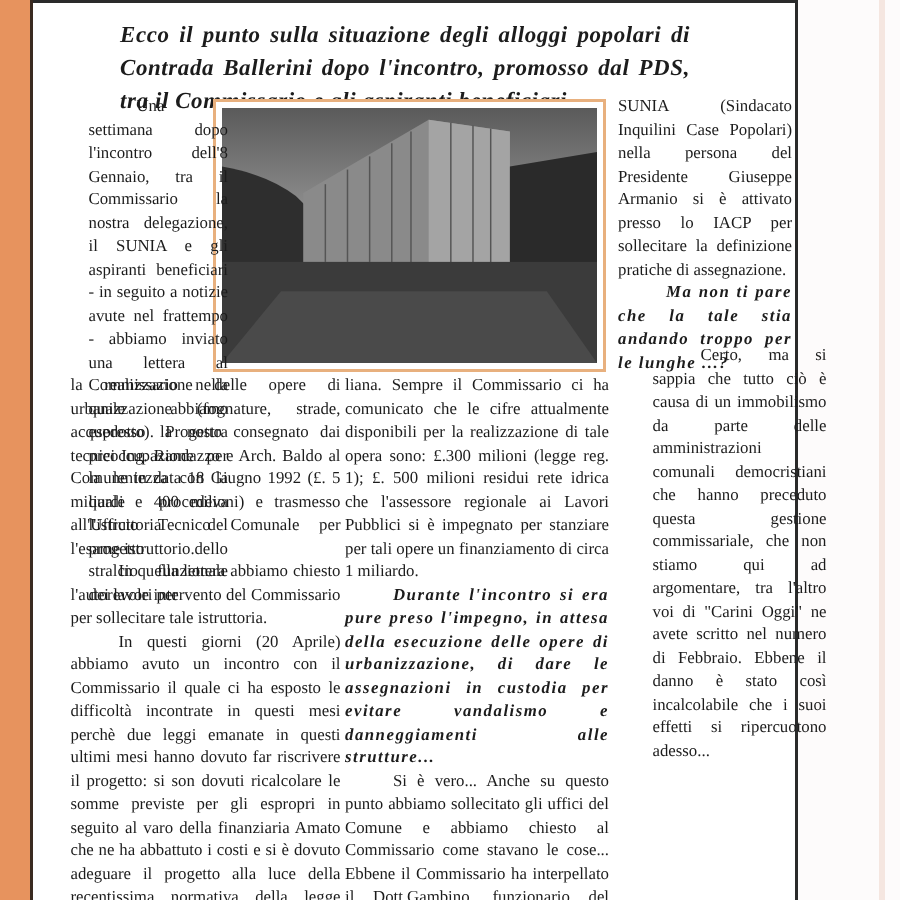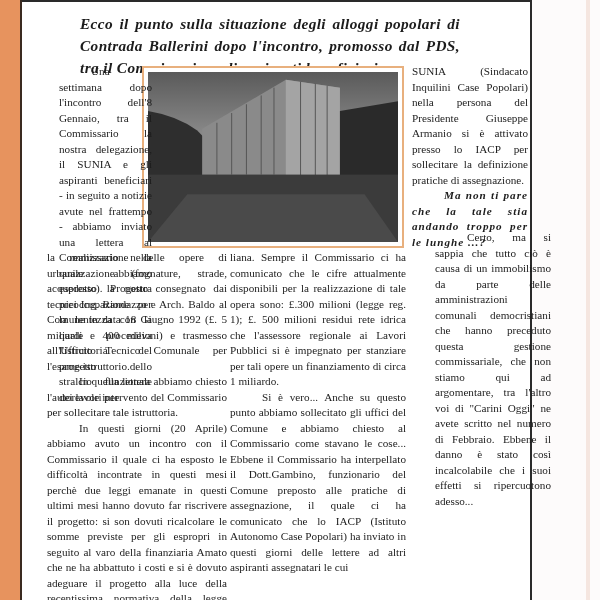--- a/index.html
+++ b/index.html
@@ -107,20 +107,21 @@
 </div>
 
 <div class="col col1b">
   <p>la realizzazione delle opere di urbanizzazione (fognature, strade, acquedotto). Progetto consegnato dai tecnici Ing. Randazzo e Arch. Baldo al Comune in data 18 Giugno 1992 (£. 5 miliardi e 400 milioni) e trasmesso all'Ufficio Tecnico Comunale per l'esame istruttorio.</p>
   <p class="indent">In quella lettera abbiamo chiesto l'autorevole intervento del Commissario per sollecitare tale istruttoria.</p>
   <p class="indent">In questi giorni (20 Aprile) abbiamo avuto un incontro con il Commissario il quale ci ha esposto le difficoltà incontrate in questi mesi perchè due leggi emanate in questi ultimi mesi hanno dovuto far riscrivere il progetto: si son dovuti ricalcolare le somme previste per gli espropri in seguito al varo della finanziaria Amato che ne ha abbattuto i costi e si è dovuto adeguare il progetto alla luce della recentissima normativa della legge regionale sugli appalti che prevede altre procedure. Il Commissario ci ha anticipato poi lo schema di delibera che</p>
 </div>
 
 <div class="col col2" style="left:230px; top:250px; width:176px;">
   <p>liana. Sempre il Commissario ci ha comunicato che le cifre attualmente disponibili per la realizzazione di tale opera sono: £.300 milioni (legge reg. 1); £. 500 milioni residui rete idrica che l'assessore regionale ai Lavori Pubblici si è impegnato per stanziare per tali opere un finanziamento di circa 1 miliardo.</p>
+  <p class="q indent">Durante l'incontro si era pure preso l'impegno, in attesa della esecuzione delle opere di urbanizzazione, di dare le assegnazioni in custodia per evitare vandalismo e danneggiamenti alle strutture...</p>
   <p class="indent">Si è vero... Anche su questo punto abbiamo sollecitato gli uffici del Comune e abbiamo chiesto al Commissario come stavano le cose... Ebbene il Commissario ha interpellato il Dott.Gambino, funzionario del Comune preposto alle pratiche di assegnazione, il quale ci ha comunicato che lo IACP (Istituto Autonomo Case Popolari) ha inviato in questi giorni delle lettere ad altri aspiranti assegnatari le cui</p>
 </div>
 
 <div class="col col3" style="width:116px;">
   <p>SUNIA (Sindacato Inquilini Case Popolari) nella persona del Presidente Giuseppe Armanio si è attivato presso lo IACP per sollecitare la definizione pratiche di assegnazione.</p>
   <p class="q indent">Ma non ti pare che la tale stia andando troppo per le lunghe ...?</p>
 </div>
 
 <div class="col" style="left:435px; top:230px; width:116px;">
   <p class="indent">Certo, ma si sappia che tutto ciò è causa di un immobilismo da parte delle amministrazioni comunali democristiani che hanno preceduto questa gestione commissariale, che non stiamo qui ad argomentare, tra l'altro voi di "Carini Oggi" ne avete scritto nel numero di Febbraio. Ebbene il danno è stato così incalcolabile che i suoi effetti si ripercuotono adesso...</p>

